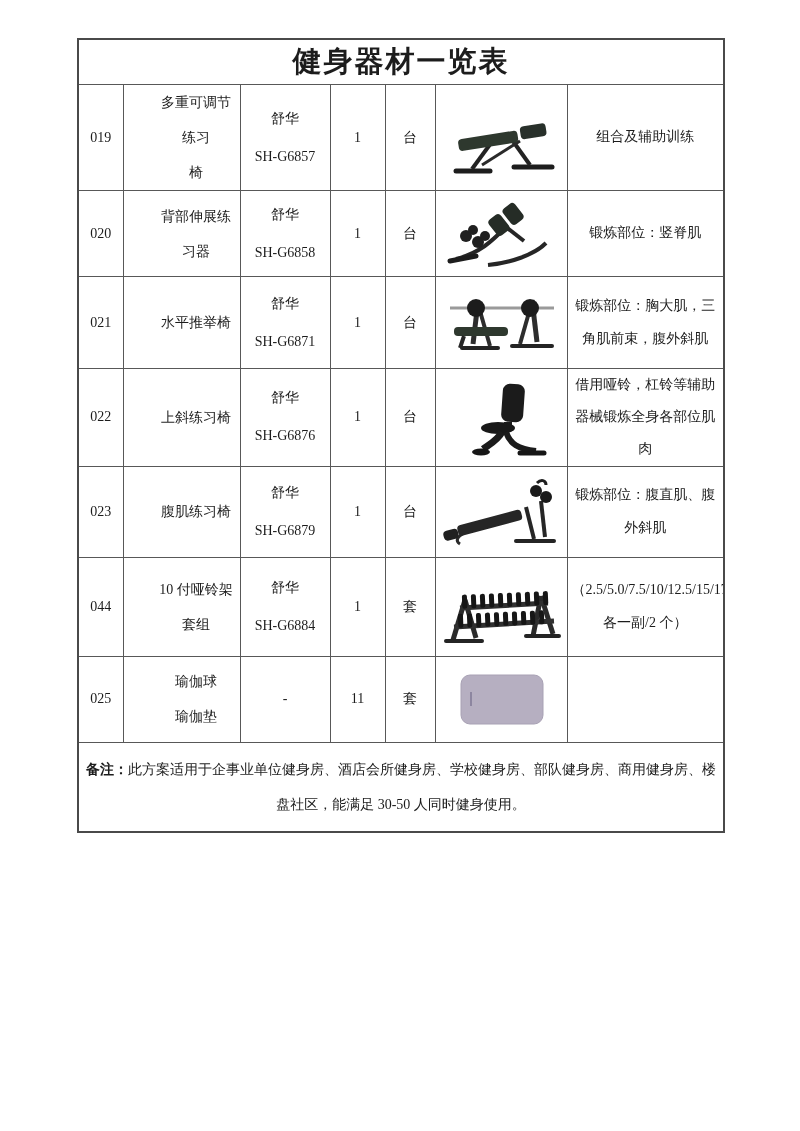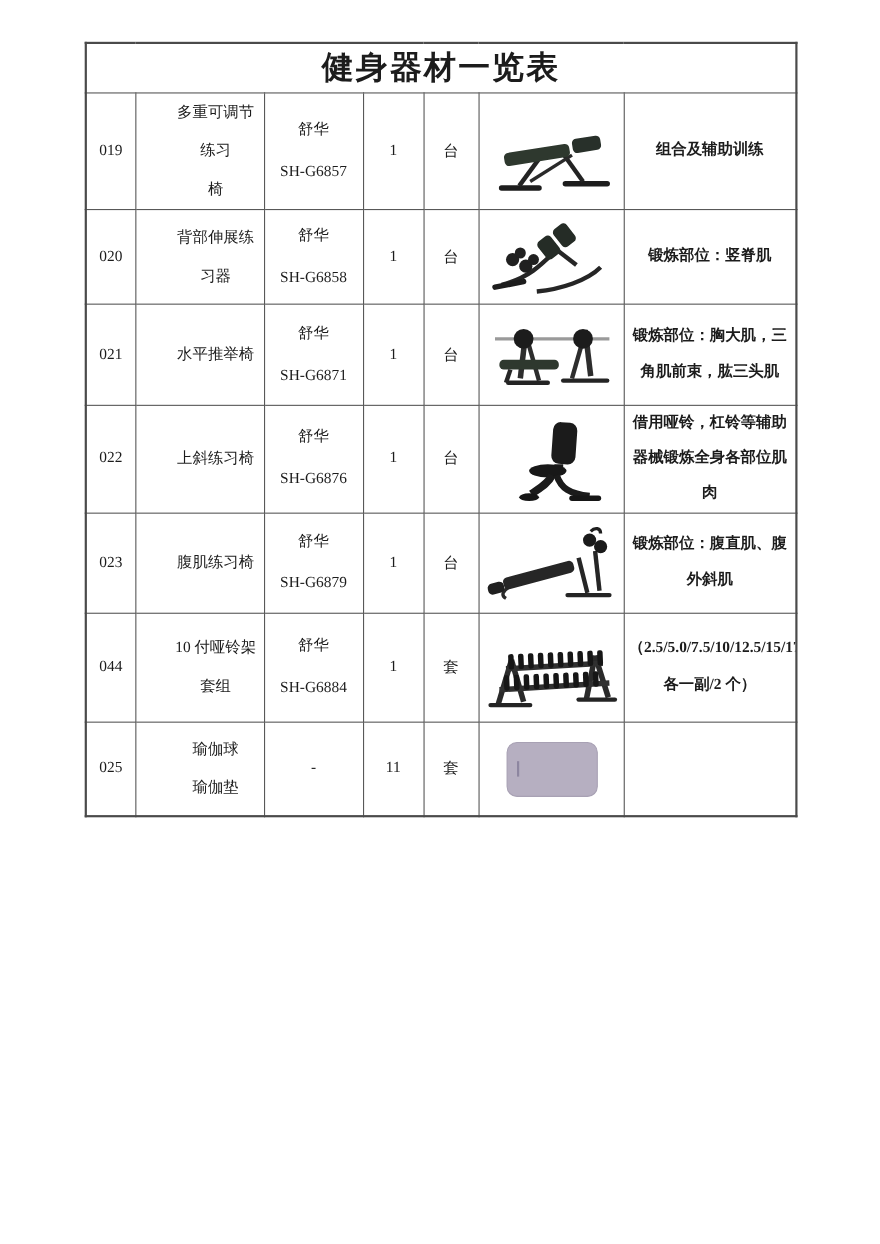--- a/index.html
+++ b/index.html
@@ -14,21 +14,21 @@
   }
   table.equip td,table.equip th{
     border:1px solid #585858;text-align:center;vertical-align:middle;
     padding:0 4px;overflow:hidden;
   }
   .title-cell{font-size:29px;font-weight:bold;letter-spacing:2px;height:44px;}
   tr.hdr th{font-size:15px;font-weight:bold;height:40px;}
   td{font-size:14px;}
   .ln{display:block;line-height:2.5;margin-left:29px;}
   .model-ln{display:block;line-height:2.7;}
-  .remark{line-height:2.3;padding:0 6px;font-weight:bold;}
+  .remark{line-height:2.3;padding:0 6px;}
   .pic{padding:2px;}
   .note-cell{line-height:2.5;font-size:14px;padding:0 12px;text-align:center;}
   .note-label{font-weight:bold;}
   svg{display:block;margin:0 auto;}
 </style>
 </head>
 <body>
 
 <div class="page">
   <table class="equip">
@@ -129,21 +129,21 @@
           <path d="M92 18 L97 60" stroke="#2d2d2d" stroke-width="5" fill="none"></path>
           <path d="M92 20 L80 62" stroke="#2d2d2d" stroke-width="4" fill="none"></path>
           <path d="M22 66 H58" stroke="#242424" stroke-width="4" stroke-linecap="round" fill="none"></path>
           <path d="M72 64 H112" stroke="#242424" stroke-width="4" stroke-linecap="round" fill="none"></path>
           <circle cx="36" cy="26" r="9" fill="#1c1c1c"></circle>
           <circle cx="90" cy="26" r="9" fill="#1c1c1c"></circle>
           <rect x="14" y="45" width="54" height="9" rx="4" fill="#2e382e"></rect>
           <path d="M24 54 L20 66" stroke="#262626" stroke-width="4" fill="none"></path>
         </svg>
       </td>
-      <td class="remark">锻炼部位：胸大肌，三角肌前束，肱三头肌</td>
+      <td class="remark">锻炼部位：胸大肌，三角肌前束，腹外斜肌</td>
     </tr>
 
     <tr style="height:97px">
       <td>022</td>
       <td>
         <span class="ln">上斜练习椅</span>
         <span class="ln"></span>
       </td>
       <td>
         <span class="model-ln">舒华</span>
@@ -259,15 +259,20 @@
       <td>套</td>
       <td class="pic">
         <svg width="122" height="82" viewBox="0 0 122 82">
           <rect x="21" y="17" width="82" height="49" rx="9" fill="#b6afc1" stroke="#a8a1b4" stroke-width="1"></rect>
           <rect x="30" y="34" width="2" height="14" fill="#8d86a0"></rect>
         </svg>
       </td>
       <td class="remark"></td>
     </tr>
 
+    <tr style="height:90px">
+      <td colspan="7" class="note-cell">
+        <span class="note-label">备注：</span><span>此方案适用于企事业单位健身房、酒店会所健身房、学校健身房、部队健身房、商用健身房、楼盘社区，能满足 30-50 人同时健身使用。</span>
+      </td>
+    </tr>
   </tbody>
     </table>
 </div>
 
 </body></html>

